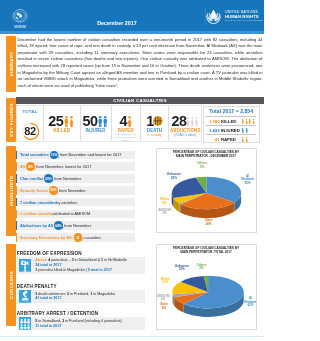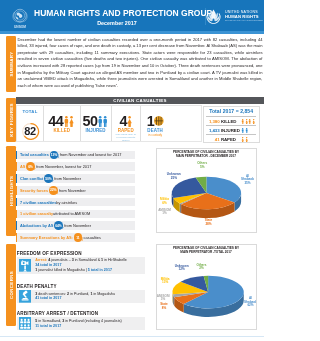--- a/index.html
+++ b/index.html
@@ -109,21 +109,20 @@
       <path d="M25 9 C26 13 26 17 24 20 C22 23 19 23 17 21 C20 20 23 16 23 12 Z" opacity="0.85"></path>
       <path d="M5 16 C5 21 7 25 11 26 C14 27 16 25 16 23 C12 22 8 20 6 16 Z" opacity="0.8"></path>
       <path d="M29 16 C29 21 27 25 23 26 C20 27 18 25 18 23 C22 22 26 20 28 16 Z" opacity="0.8"></path>
     </g>
     <path d="M6 11 A13 13 0 1 0 28 11" fill="none" stroke="#ffffff" stroke-width="2.2" opacity="0.95"></path>
     <text x="40" y="10" fill="#ffffff" font-size="7.2" font-family="Liberation Sans, sans-serif" letter-spacing="0.4">UNITED NATIONS</text>
     <text x="40" y="19.5" fill="#ffffff" font-size="8.4" font-weight="bold" font-family="Liberation Sans, sans-serif" letter-spacing="0.2">HUMAN RIGHTS</text>
     <text x="40" y="26" fill="#bcd9ef" font-size="3.6" font-family="Liberation Sans, sans-serif" letter-spacing="0.3">OFFICE OF THE HIGH COMMISSIONER</text>
   </svg>
 
-  <div class="title">HUMAN RIGHTS AND PROTECTION GROUP</div>
   <div class="sub">December 2017</div>
 
   <div class="tab" style="top:36px;height:56px">
       <i>SUMMARY</i>
     </div>
   <div class="tab" style="top:98px;height:44px">
       <i>KEY FIGURES</i>
     </div>
   <div class="tab" style="top:146px;height:90px">
       <i>HIGHLIGHTS</i>
@@ -145,21 +144,21 @@
         <svg width="19" height="19" viewBox="0 0 40 40">
           <circle cx="20" cy="20" r="16.5" fill="none" stroke="#f6e2d0" stroke-width="2.4"></circle>
           <path d="M20 3.5 A16.5 16.5 0 1 1 7 29.4" fill="none" stroke="#f5911e" stroke-width="2.6"></path>
         </svg>
         <span class="tot-num">82</span>
       </div>
     </div>
 
     <div class="kfcell c1">
       <div class="stat-row">
-        <span class="stat-num">44</span>
+        <span class="stat-num">25</span>
         <svg width="12.2" height="11" viewBox="0 0 28 30">
           <g fill="#f5911e">
             <circle cx="6.6" cy="3.6" r="3.4"></circle>
               <rect x="1.8" y="8.2" width="9.6" height="11.4" rx="2.4"></rect>
               <rect x="3.3" y="18" width="3.2" height="12" rx="1"></rect>
               <rect x="6.8" y="18" width="3.2" height="12" rx="1"></rect>
             <circle cx="20.6" cy="3.6" r="3.4"></circle>
               <path d="M20.6 7.6 l6 12h-12z"></path>
               <rect x="17.2" y="18.4" width="6.8" height="11.6" rx="1.2"></rect>
           </g>
@@ -213,20 +212,40 @@
             <rect x="5.4" y="2.2" width="2.0" height="19.6"></rect>
             <rect x="11" y="0.6" width="2.1" height="22.8"></rect>
             <rect x="16.6" y="2.2" width="2.0" height="19.6"></rect>
           </g>
         </svg>
       </div>
       <div class="stat-lab" style="color:#3b8fd4">DEATH</div>
       <div class="stat-sub2" style="color:#f5911e">in custody</div>
     </div>
 
+    <div class="kfcell c5">
+      <div class="stat-row">
+        <span class="stat-num">28</span>
+        <svg width="12.6" height="11" viewBox="0 0 40 30">
+          <g fill="#eecfd6">
+            <circle cx="6.4" cy="3.6" r="3.2"></circle>
+              <path d="M6.4 7.4 l5.6 12h-11.2z"></path>
+              <rect x="3.2" y="18.2" width="6.4" height="11.8" rx="1.2"></rect>
+            <circle cx="20" cy="3.6" r="3.2"></circle>
+              <path d="M20 7.4 l5.6 12h-11.2z"></path>
+              <rect x="16.8" y="18.2" width="6.4" height="11.8" rx="1.2"></rect>
+            <circle cx="33.6" cy="3.6" r="3.2"></circle>
+              <path d="M33.6 7.4 l5.6 12h-11.2z"></path>
+              <rect x="30.4" y="18.2" width="6.4" height="11.8" rx="1.2"></rect>
+          </g>
+        </svg>
+      </div>
+      <div class="stat-lab" style="color:#f5911e">ABDUCTIONS</div>
+      <div class="stat-sub2">(23 AS, 5 other)</div>
+    </div>
   </div>
 
   <div class="t17">
     <div class="hd">Total 2017 = 2,854</div>
     <div class="rw">
       <span class="v" style="color:#f5911e">1,380</span>
       <span class="l">KILLED</span>
       <span class="ic">
         <svg width="3.4" height="5.2" viewBox="-2.5 1 18 28">
             <g fill="#f5911e">

